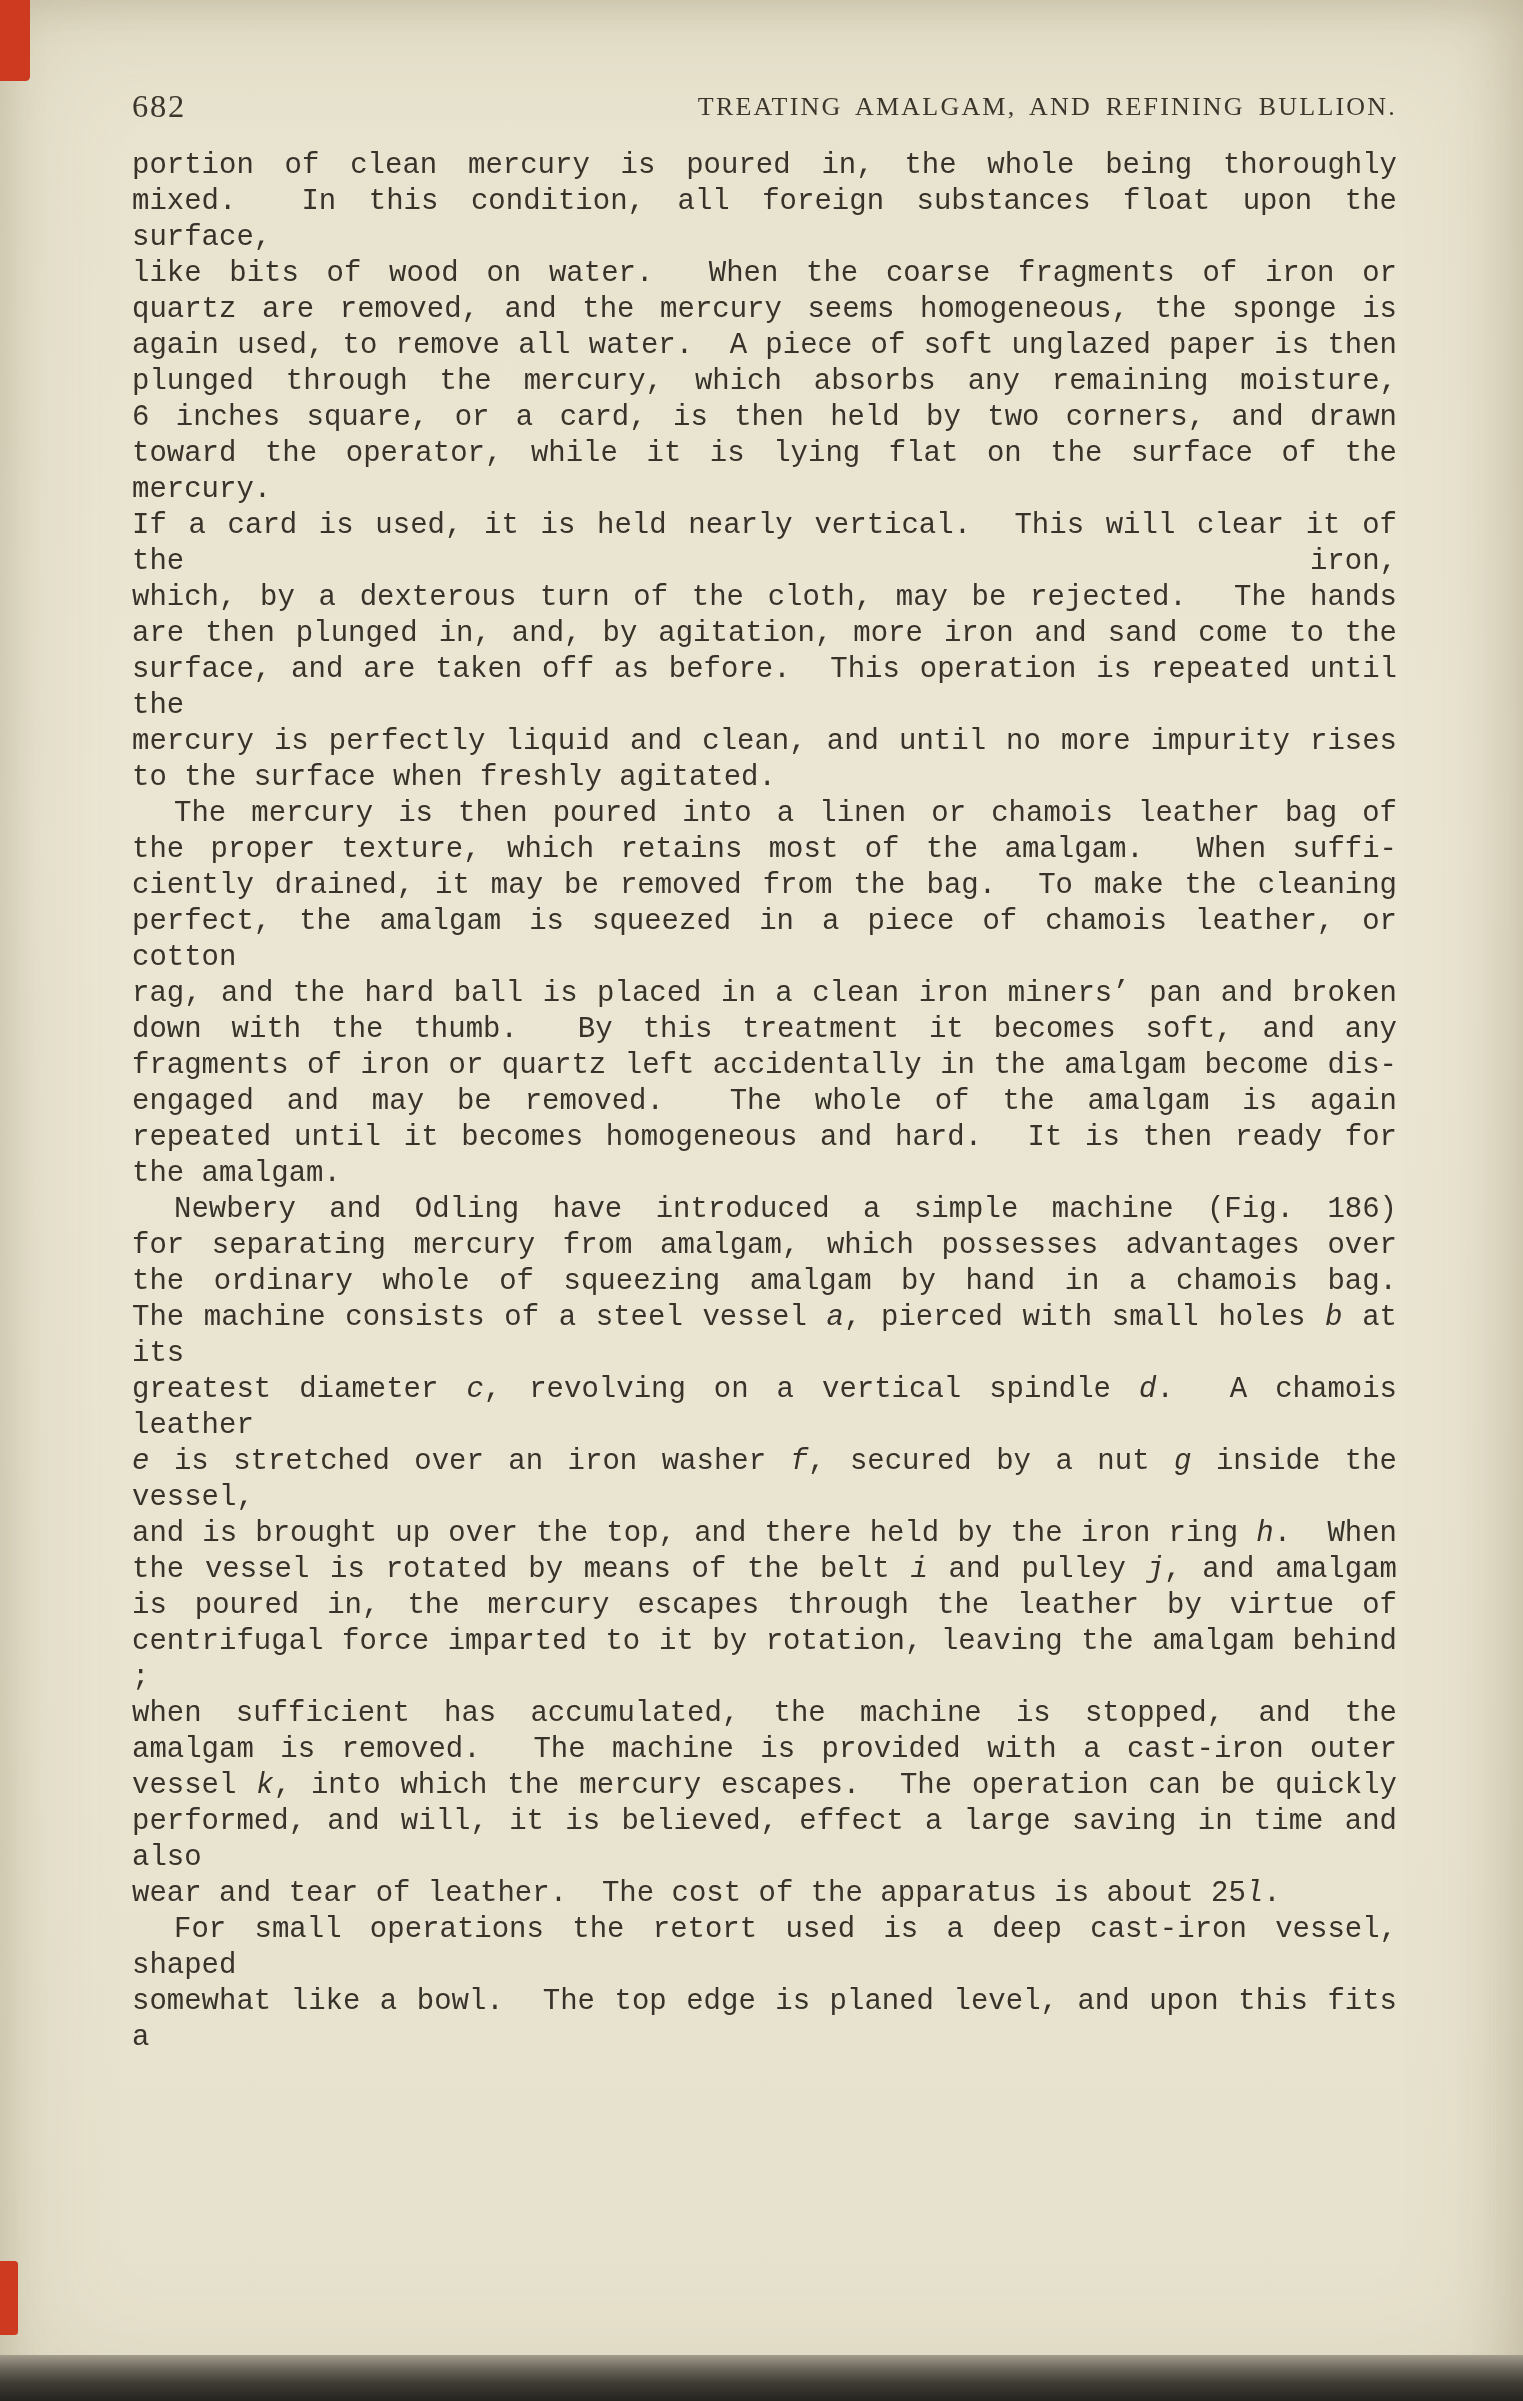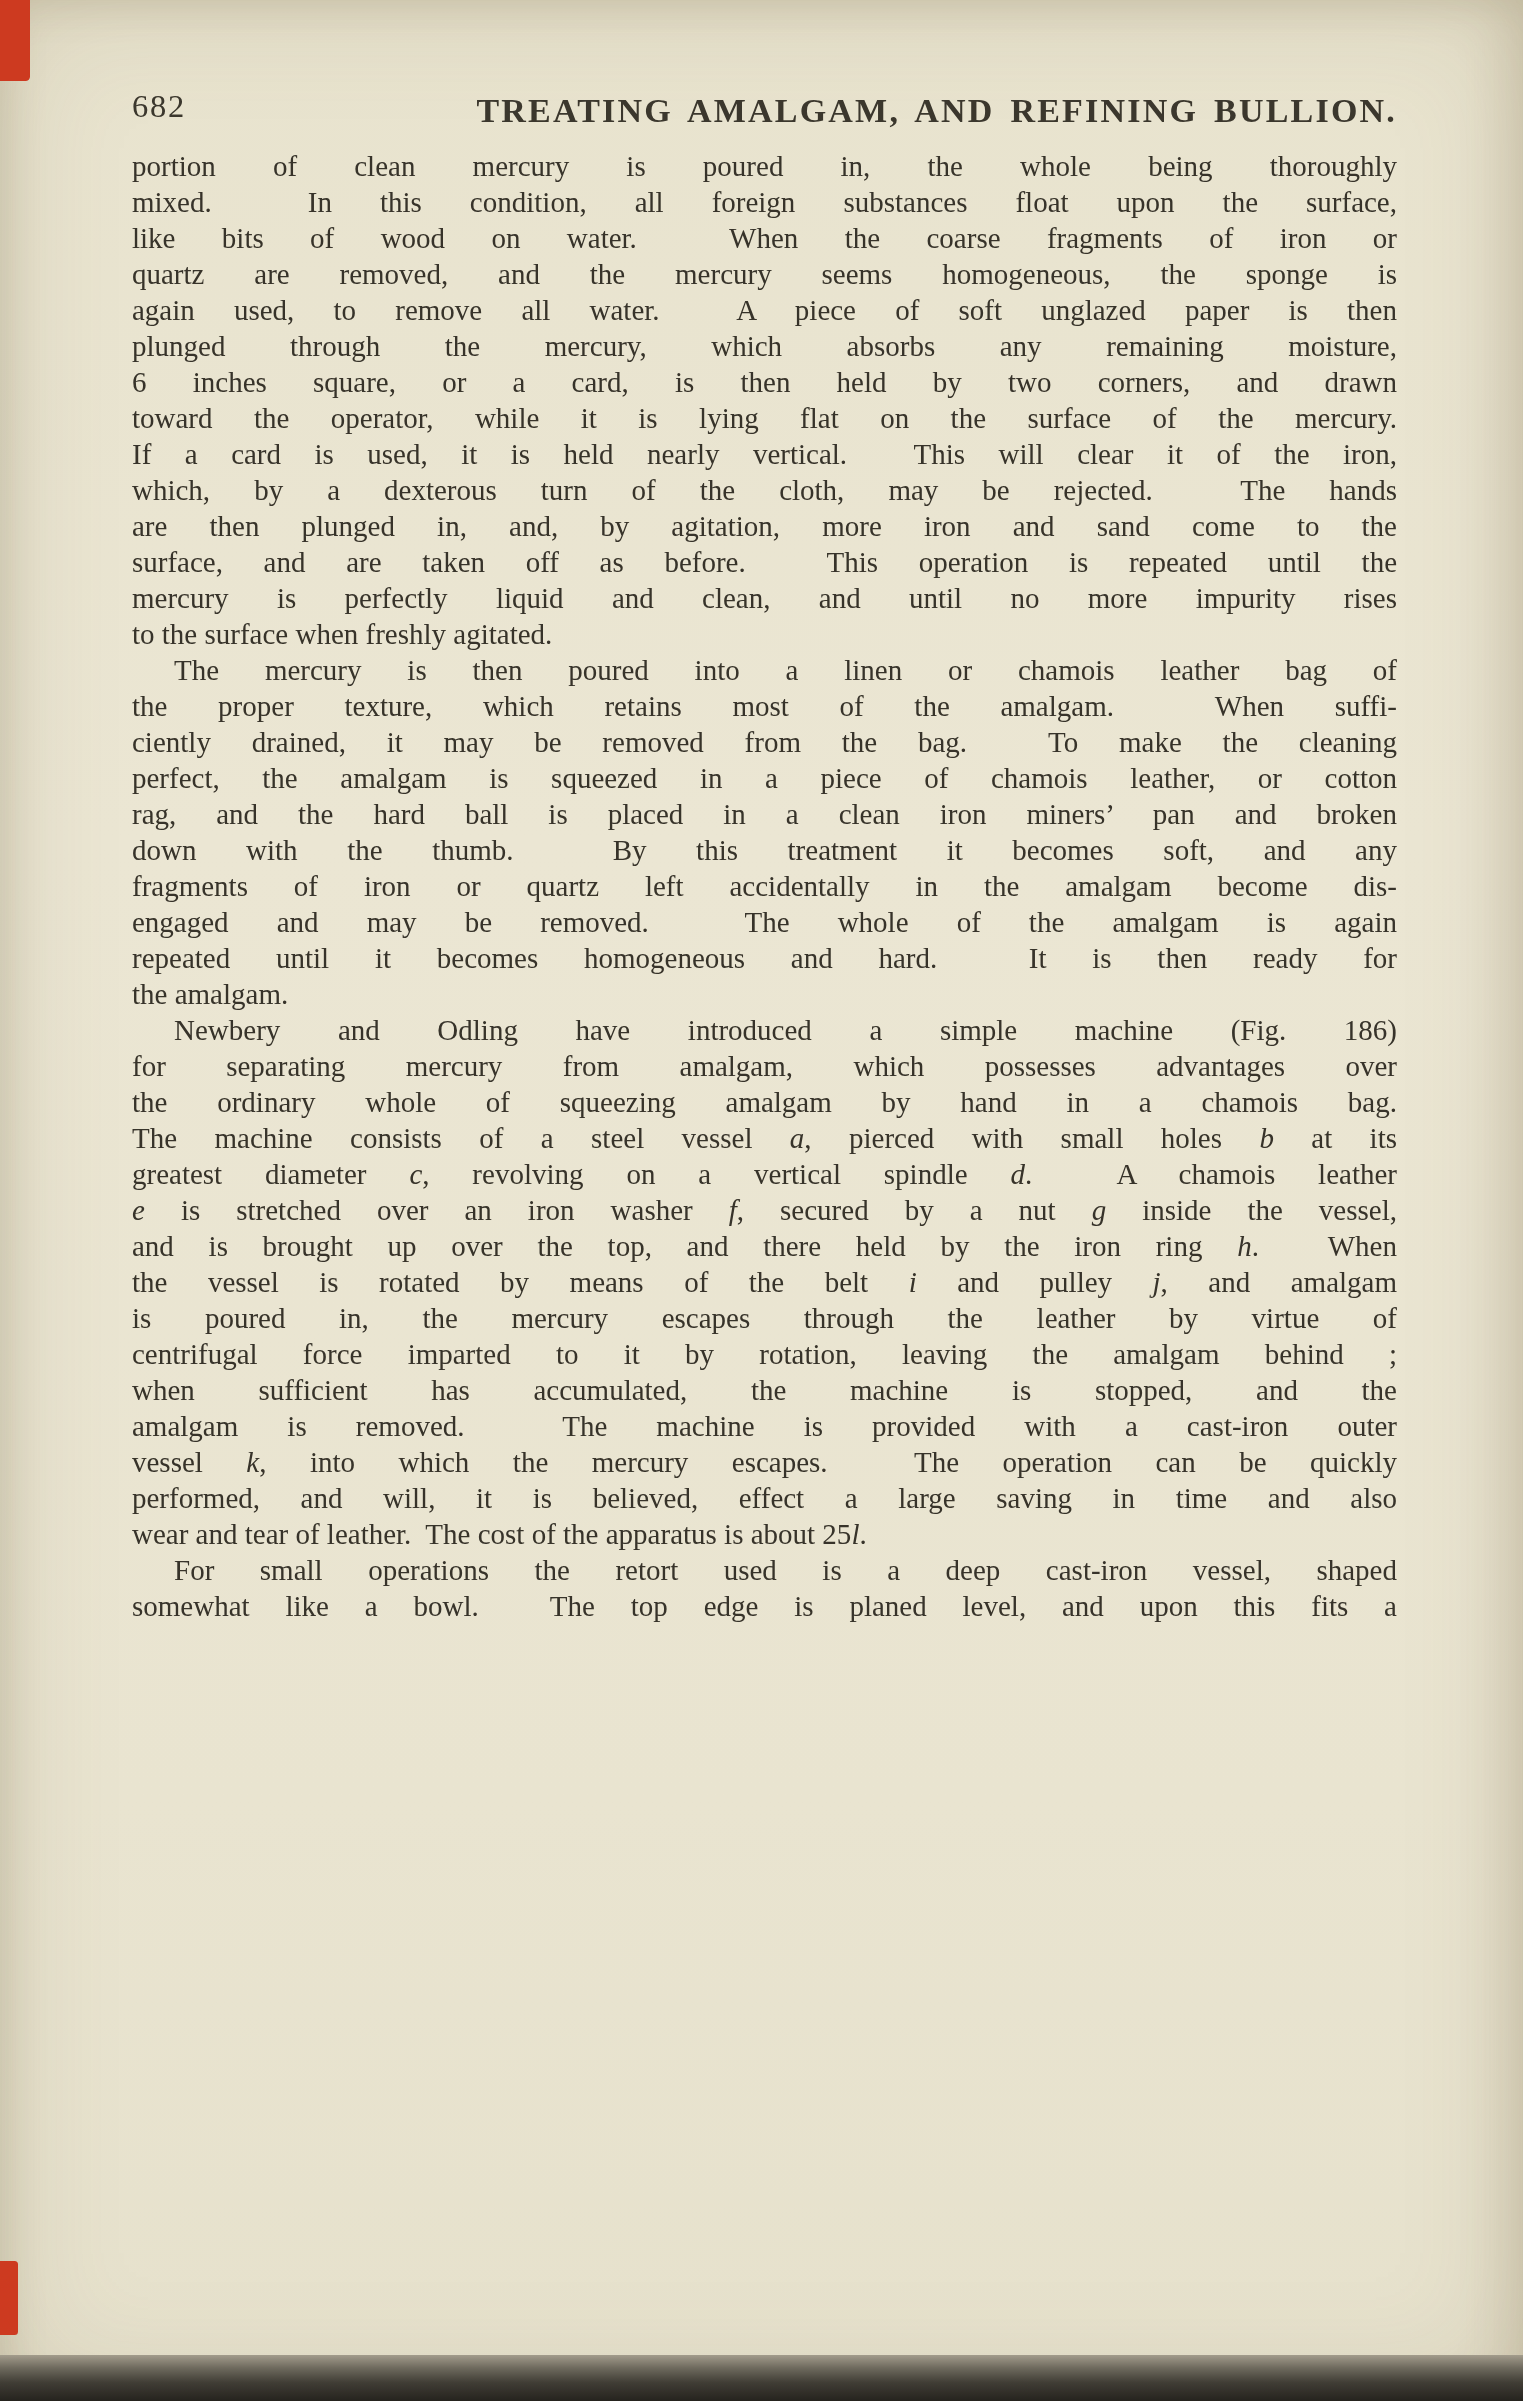--- a/index.html
+++ b/index.html
@@ -56,42 +56,42 @@
     position: absolute;
     left: 0;
     top: 0;
     font-size: 32.5px;
     letter-spacing: 1.8px;
     color: #3b372d;
   }
   .head-title {
     display: inline-block;
     padding-top: 4.4px;
-    font-size: 34px;
+    font-size: 26px;
     letter-spacing: 2.2px;
     word-spacing: 5.3px;
     color: #3b372d;
-    font-weight: bold;
   }
   .text-block {
     position: absolute;
     top: 148px;
     left: 132px;
     width: 1265px;
     font-size: 29px;
     line-height: 36px;
   }
   .paragraph {
     margin: 0;
   }
   .line {
     text-align: justify;
     text-align-last: justify;
     -moz-text-align-last: justify;
     white-space: normal;
+    font-family: Liberation Mono, monospace;
   }
   .line.indent {
     text-indent: 42px;
   }
   .line.flush {
     text-align-last: left;
     -moz-text-align-last: left;
   }
   .line i {
     font-style: italic;

